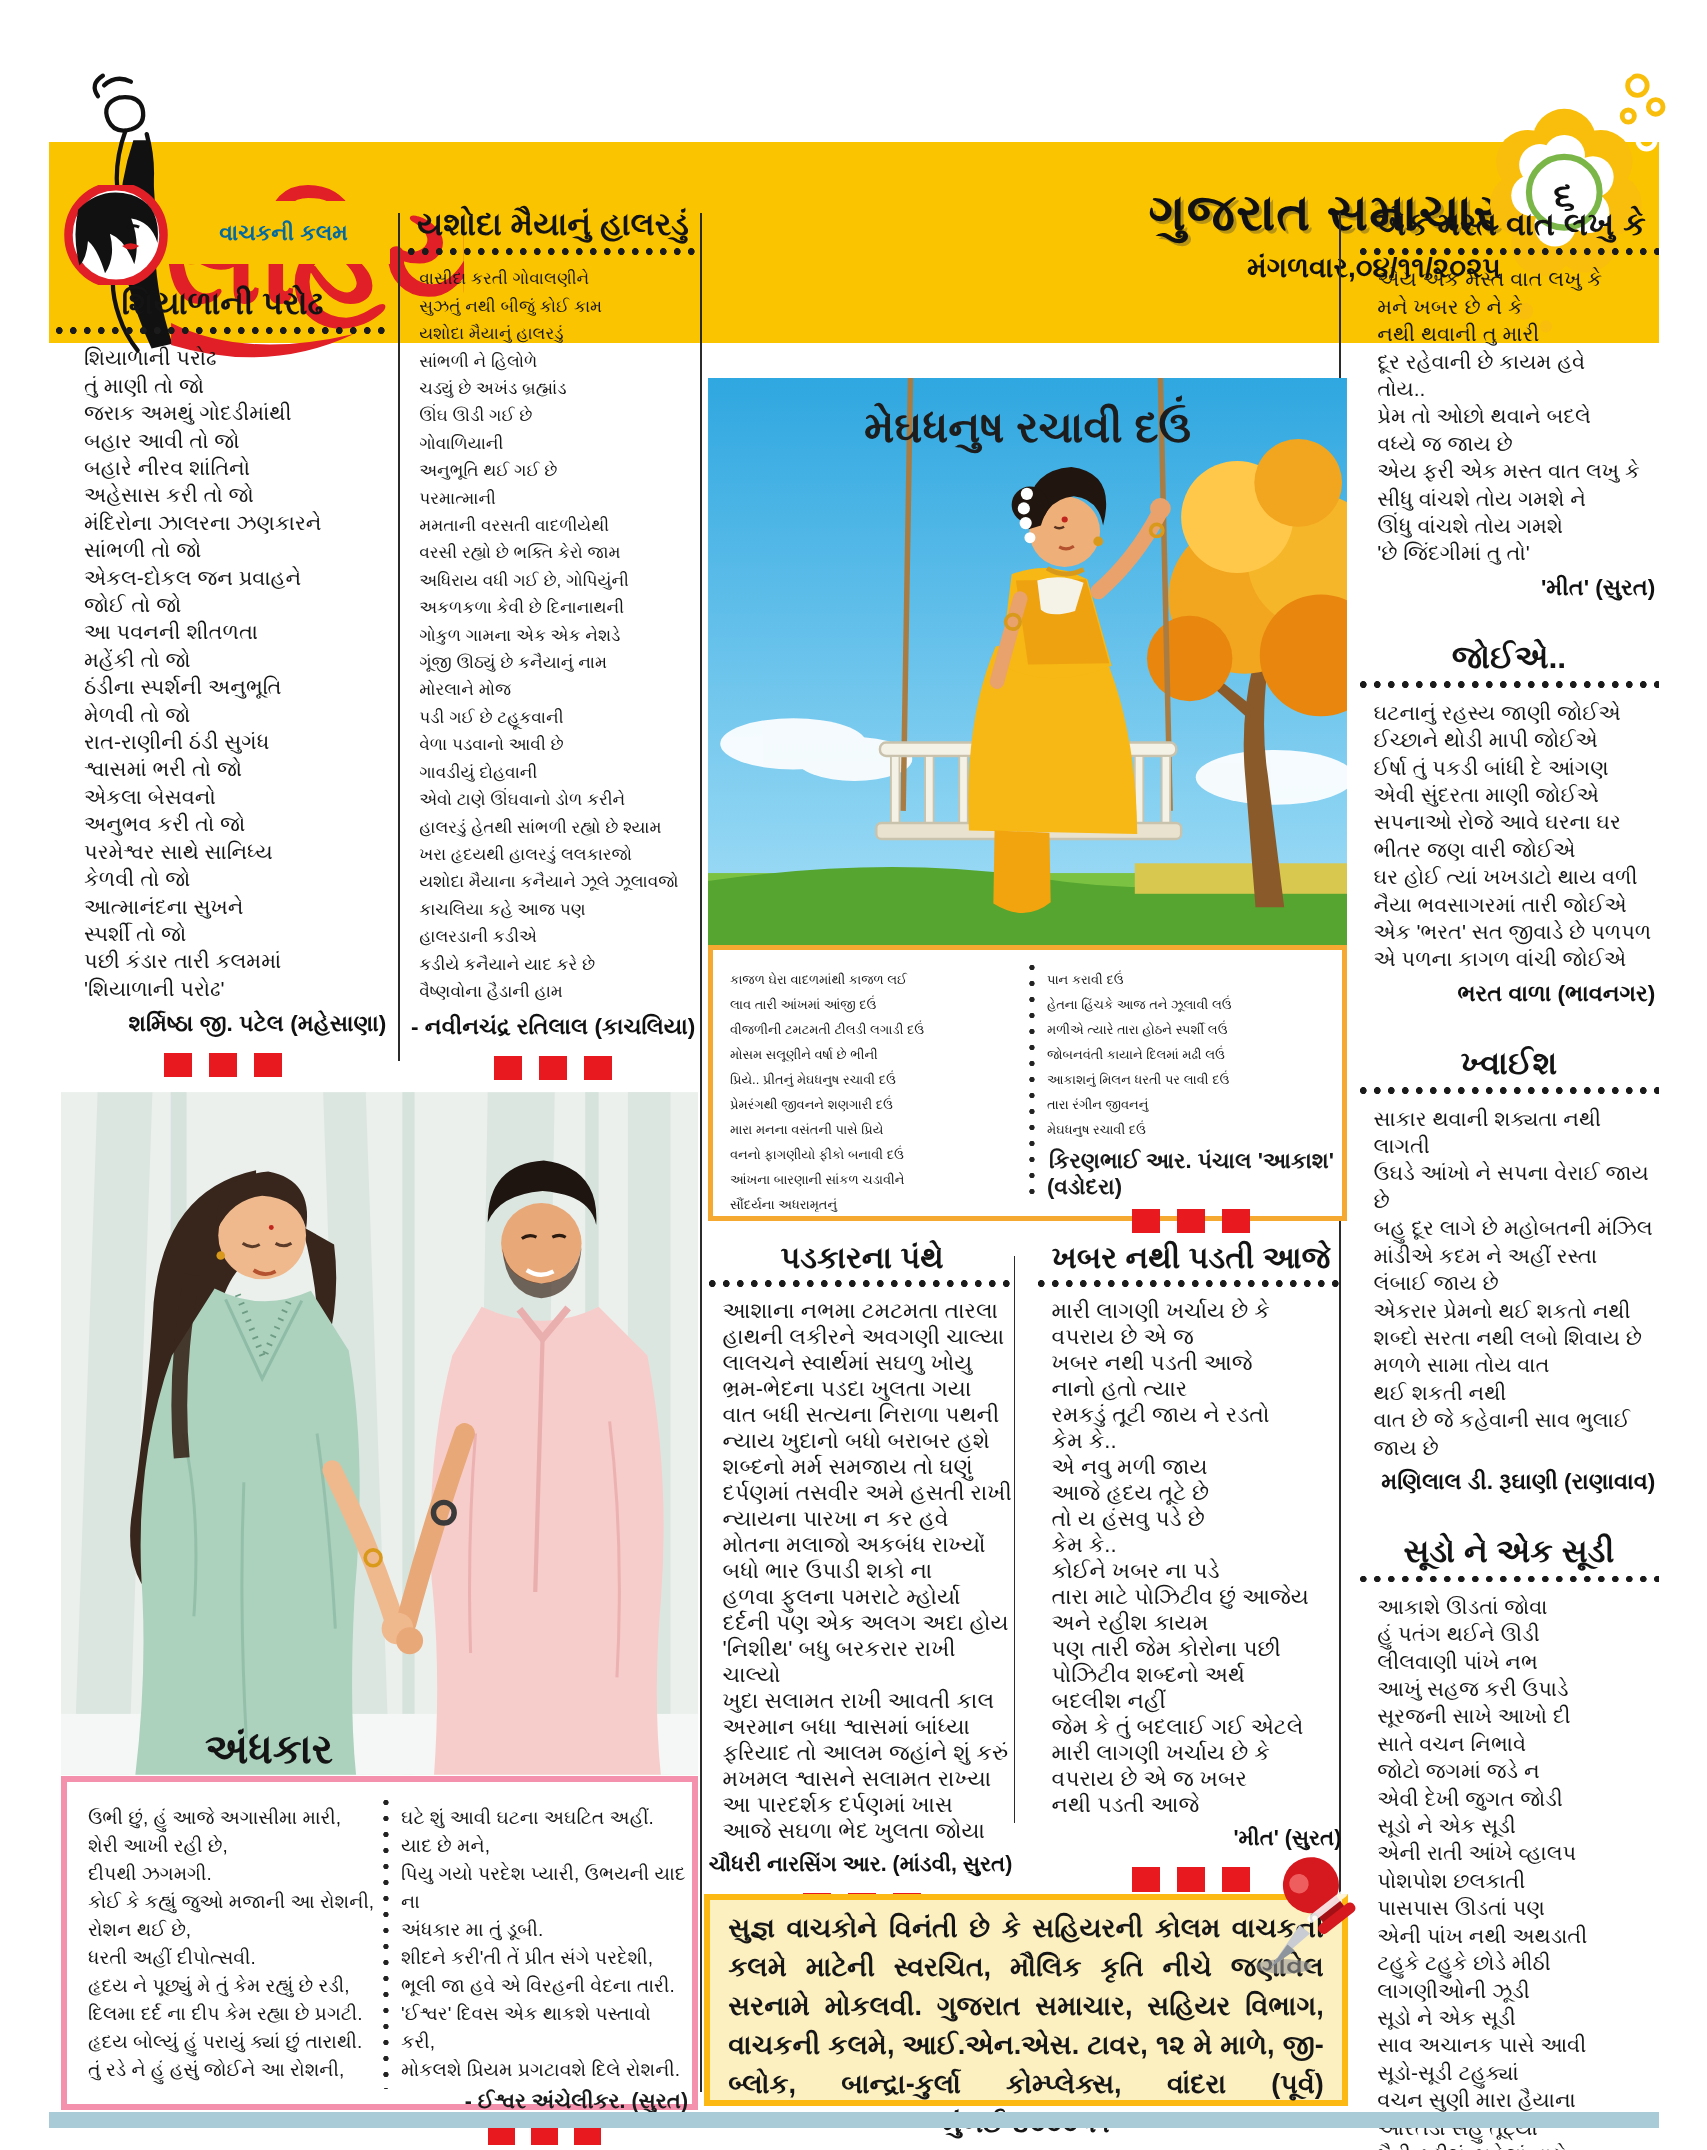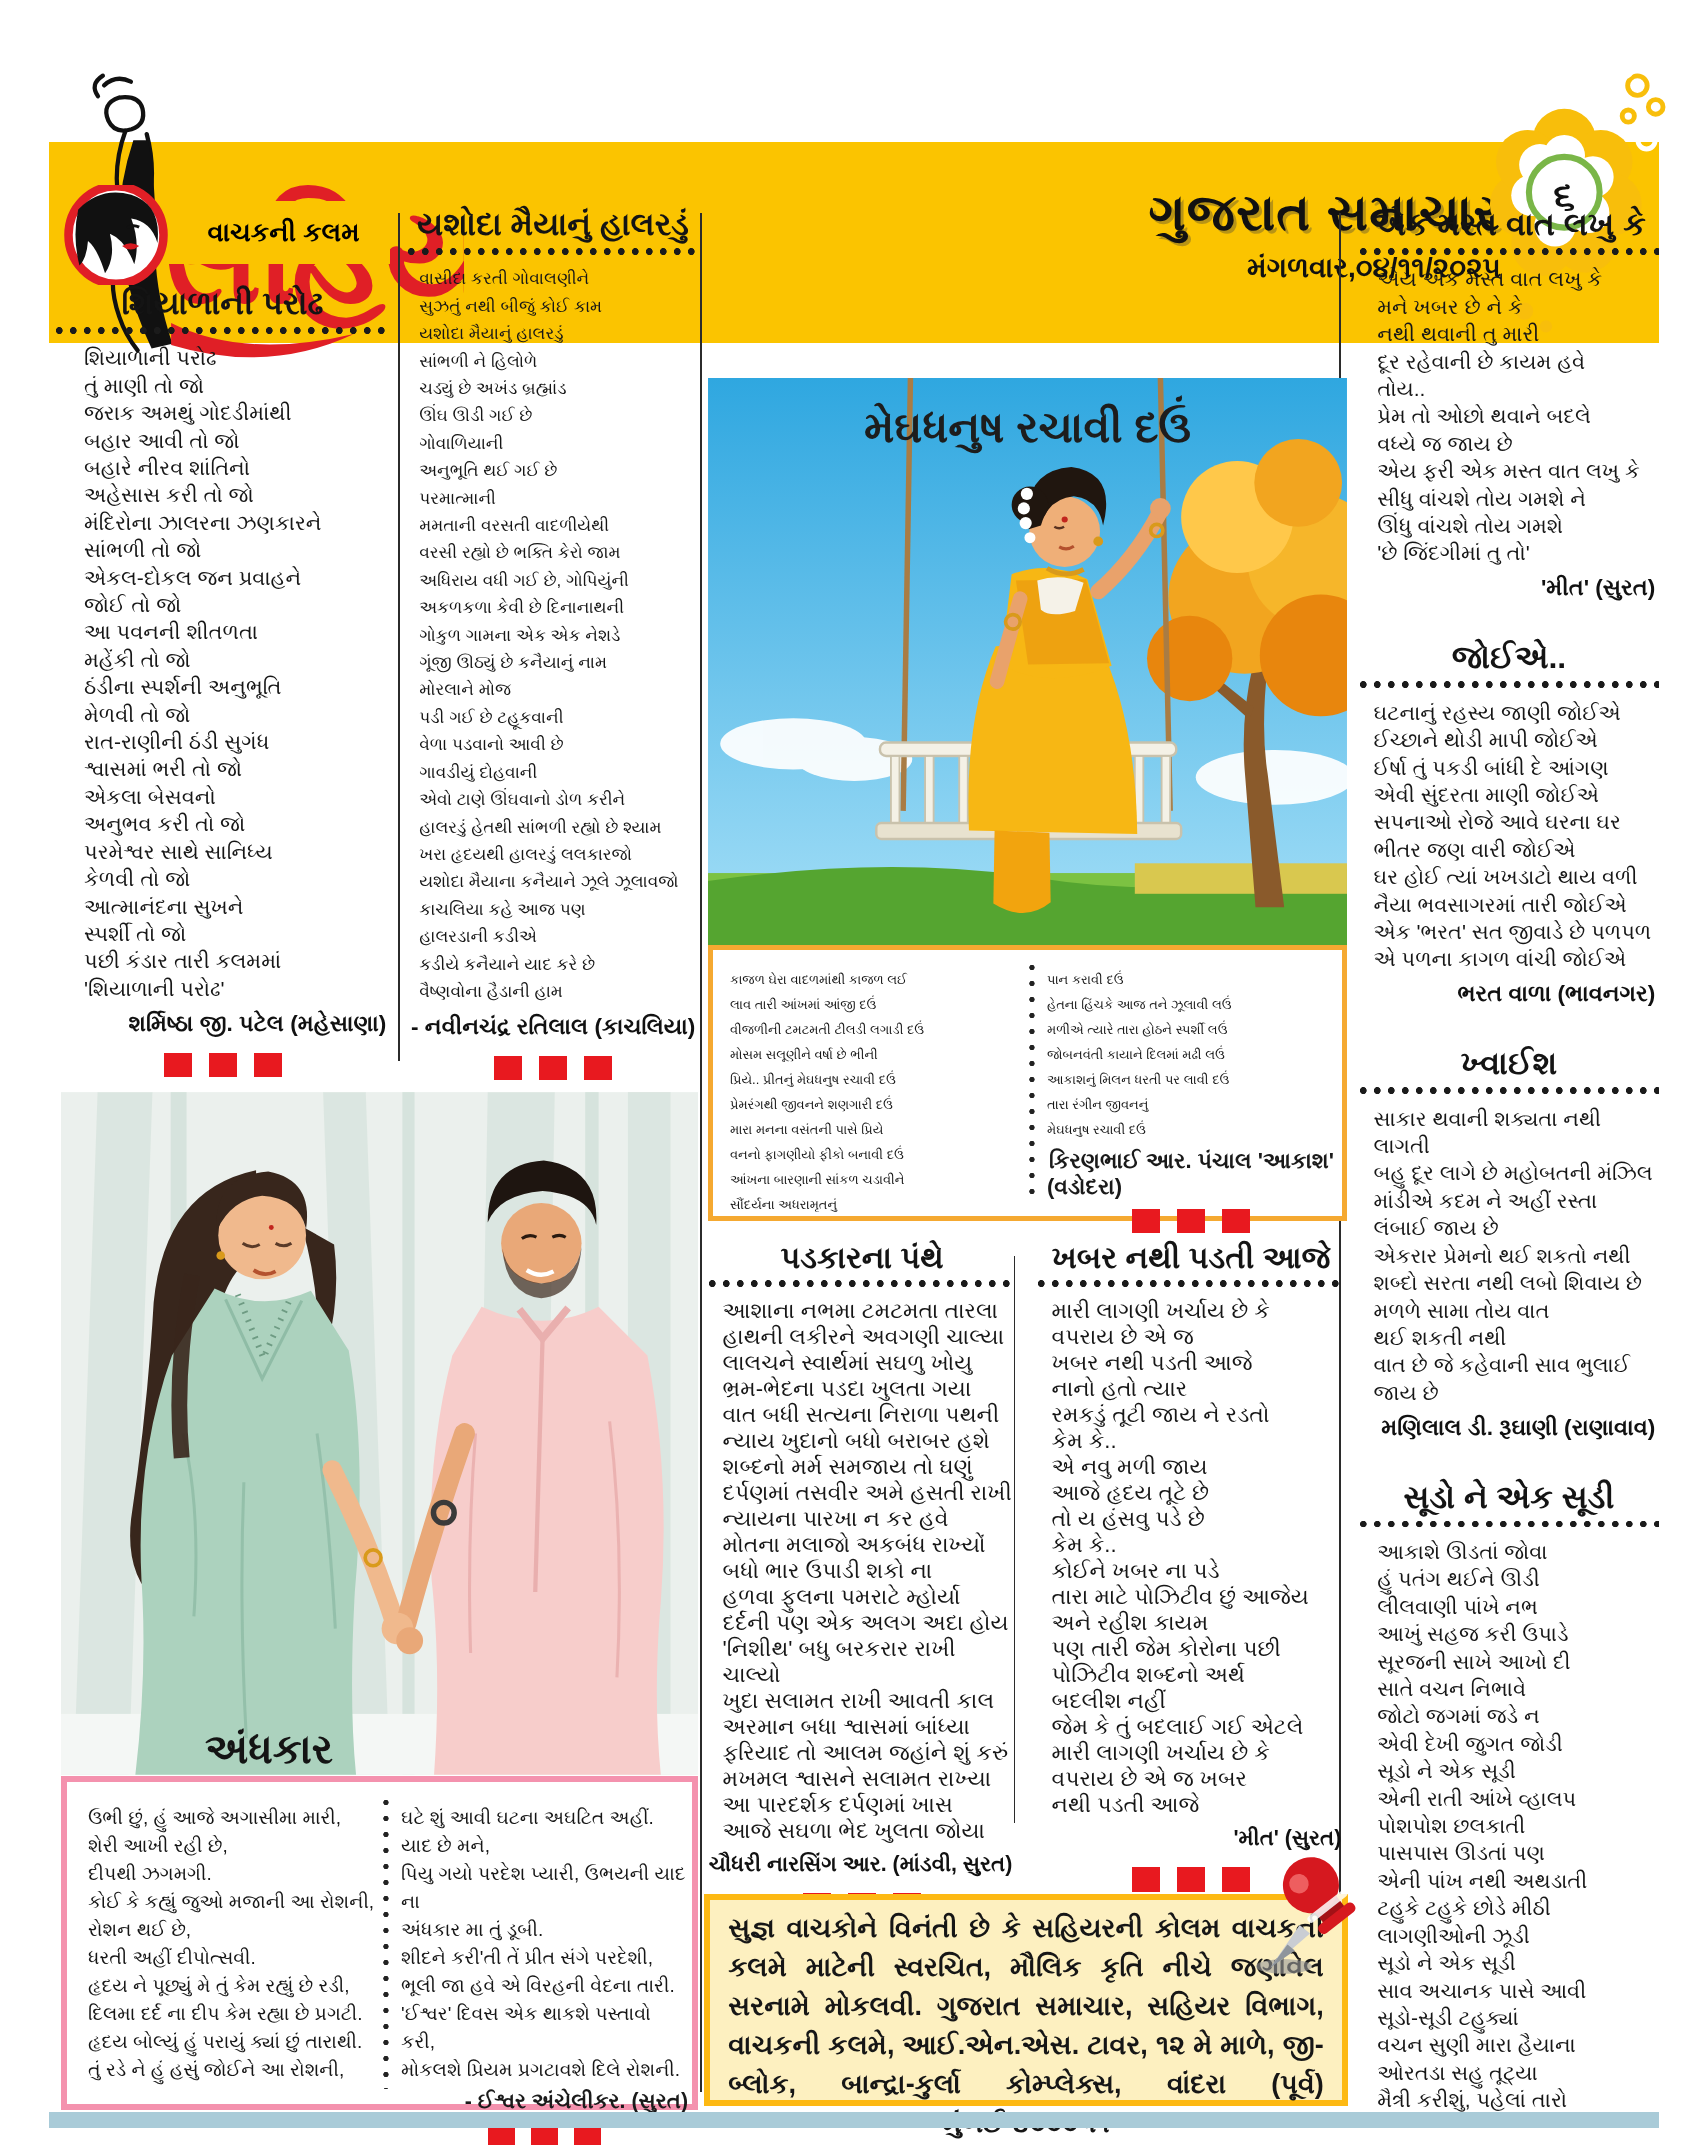--- a/index.html
+++ b/index.html
@@ -10,21 +10,21 @@
   .paper-wrap{position:absolute;left:1098px;top:183px;width:403px;text-align:right;}
   .paper-name{font-size:51px;font-weight:900;color:#111;text-shadow:3px 3px 0 rgba(60,60,60,.35);letter-spacing:1.2px;}
   .paper-date{font-size:28px;font-weight:700;color:#111;margin-top:8.5px;}
   .flower-wrap{position:absolute;left:1488px;top:49px;width:183px;height:317px;}
   
   .vrule{position:absolute;width:1.8px;background:#2b2b2b;}
   .col{position:absolute;}
   
   .badge{position:relative;width:335px;height:63px;background:#FBC400;margin-bottom:22px;}
   .badge-face{position:absolute;left:-6.1px;top:-16px;width:134px;height:100px;}
-  .badge-label{position:absolute;left:128px;top:0;width:201px;height:63px;display:flex;align-items:center;justify-content:center;font-size:26px;font-weight:900;color:#000000;}
+  .badge-label{position:absolute;left:128px;top:0;width:201px;height:63px;display:flex;align-items:center;justify-content:center;font-size:22px;font-weight:900;color:#0369a1;}
   
   .ptitle{margin:0;text-align:center;font-size:32px;font-weight:900;color:#141414;line-height:1.1;}
   .dotline{height:8.5px;margin:4.9px 0 9.8px 0;background:radial-gradient(circle at 4.3px 4.3px,#1b1b1b 3px,transparent 3.7px);background-size:14px 8.5px;background-repeat:repeat-x;}
   .plines{padding-left:29px;}
   .pline{font-size:21px;line-height:27.4px;color:#161616;}
   .pauthor{font-size:22.6px;font-weight:800;text-align:right;padding-right:3.7px;margin-top:8.5px;color:#111;}
   .sq{margin:16px auto 0 auto;text-align:center;}
   .sq i{display:inline-block;width:28px;height:24.4px;background:#E8191F;margin:0 8.5px;}
   .poem{margin-bottom:39px;}
   .c2 .pline{font-size:17px;}
@@ -523,20 +523,21 @@
           <div class="pline">એ પળના કાગળ વાંચી જોઈએ</div>
         </div>
       <div class="pauthor">ભરત વાળા (ભાવનગર)</div>
     </section>
 
     <section class="poem">
       <h2 class="ptitle">ખ્વાઈશ</h2>
       <div class="dotline"></div>
       <div class="plines" style="padding-left:14.6px;">
           <div class="pline">સાકાર થવાની શક્યતા નથી લાગતી</div>
+          <div class="pline">ઉઘડે આંખો ને સપના વેરાઈ જાય છે</div>
           <div class="pline">બહુ દૂર લાગે છે મહોબતની મંઝિલ</div>
           <div class="pline">માંડીએ કદમ ને અહીં રસ્તા</div>
           <div class="pline">લંબાઈ જાય છે</div>
           <div class="pline">એકરાર પ્રેમનો થઈ શકતો નથી</div>
           <div class="pline">શબ્દો સરતા નથી લબો શિવાય છે</div>
           <div class="pline">મળળે સામા તોય વાત</div>
           <div class="pline">થઈ શકતી નથી</div>
           <div class="pline">વાત છે જે કહેવાની સાવ ભુલાઈ જાય છે</div>
         </div>
       <div class="pauthor">મણિલાલ ડી. રૂઘાણી (રાણાવાવ)</div>

